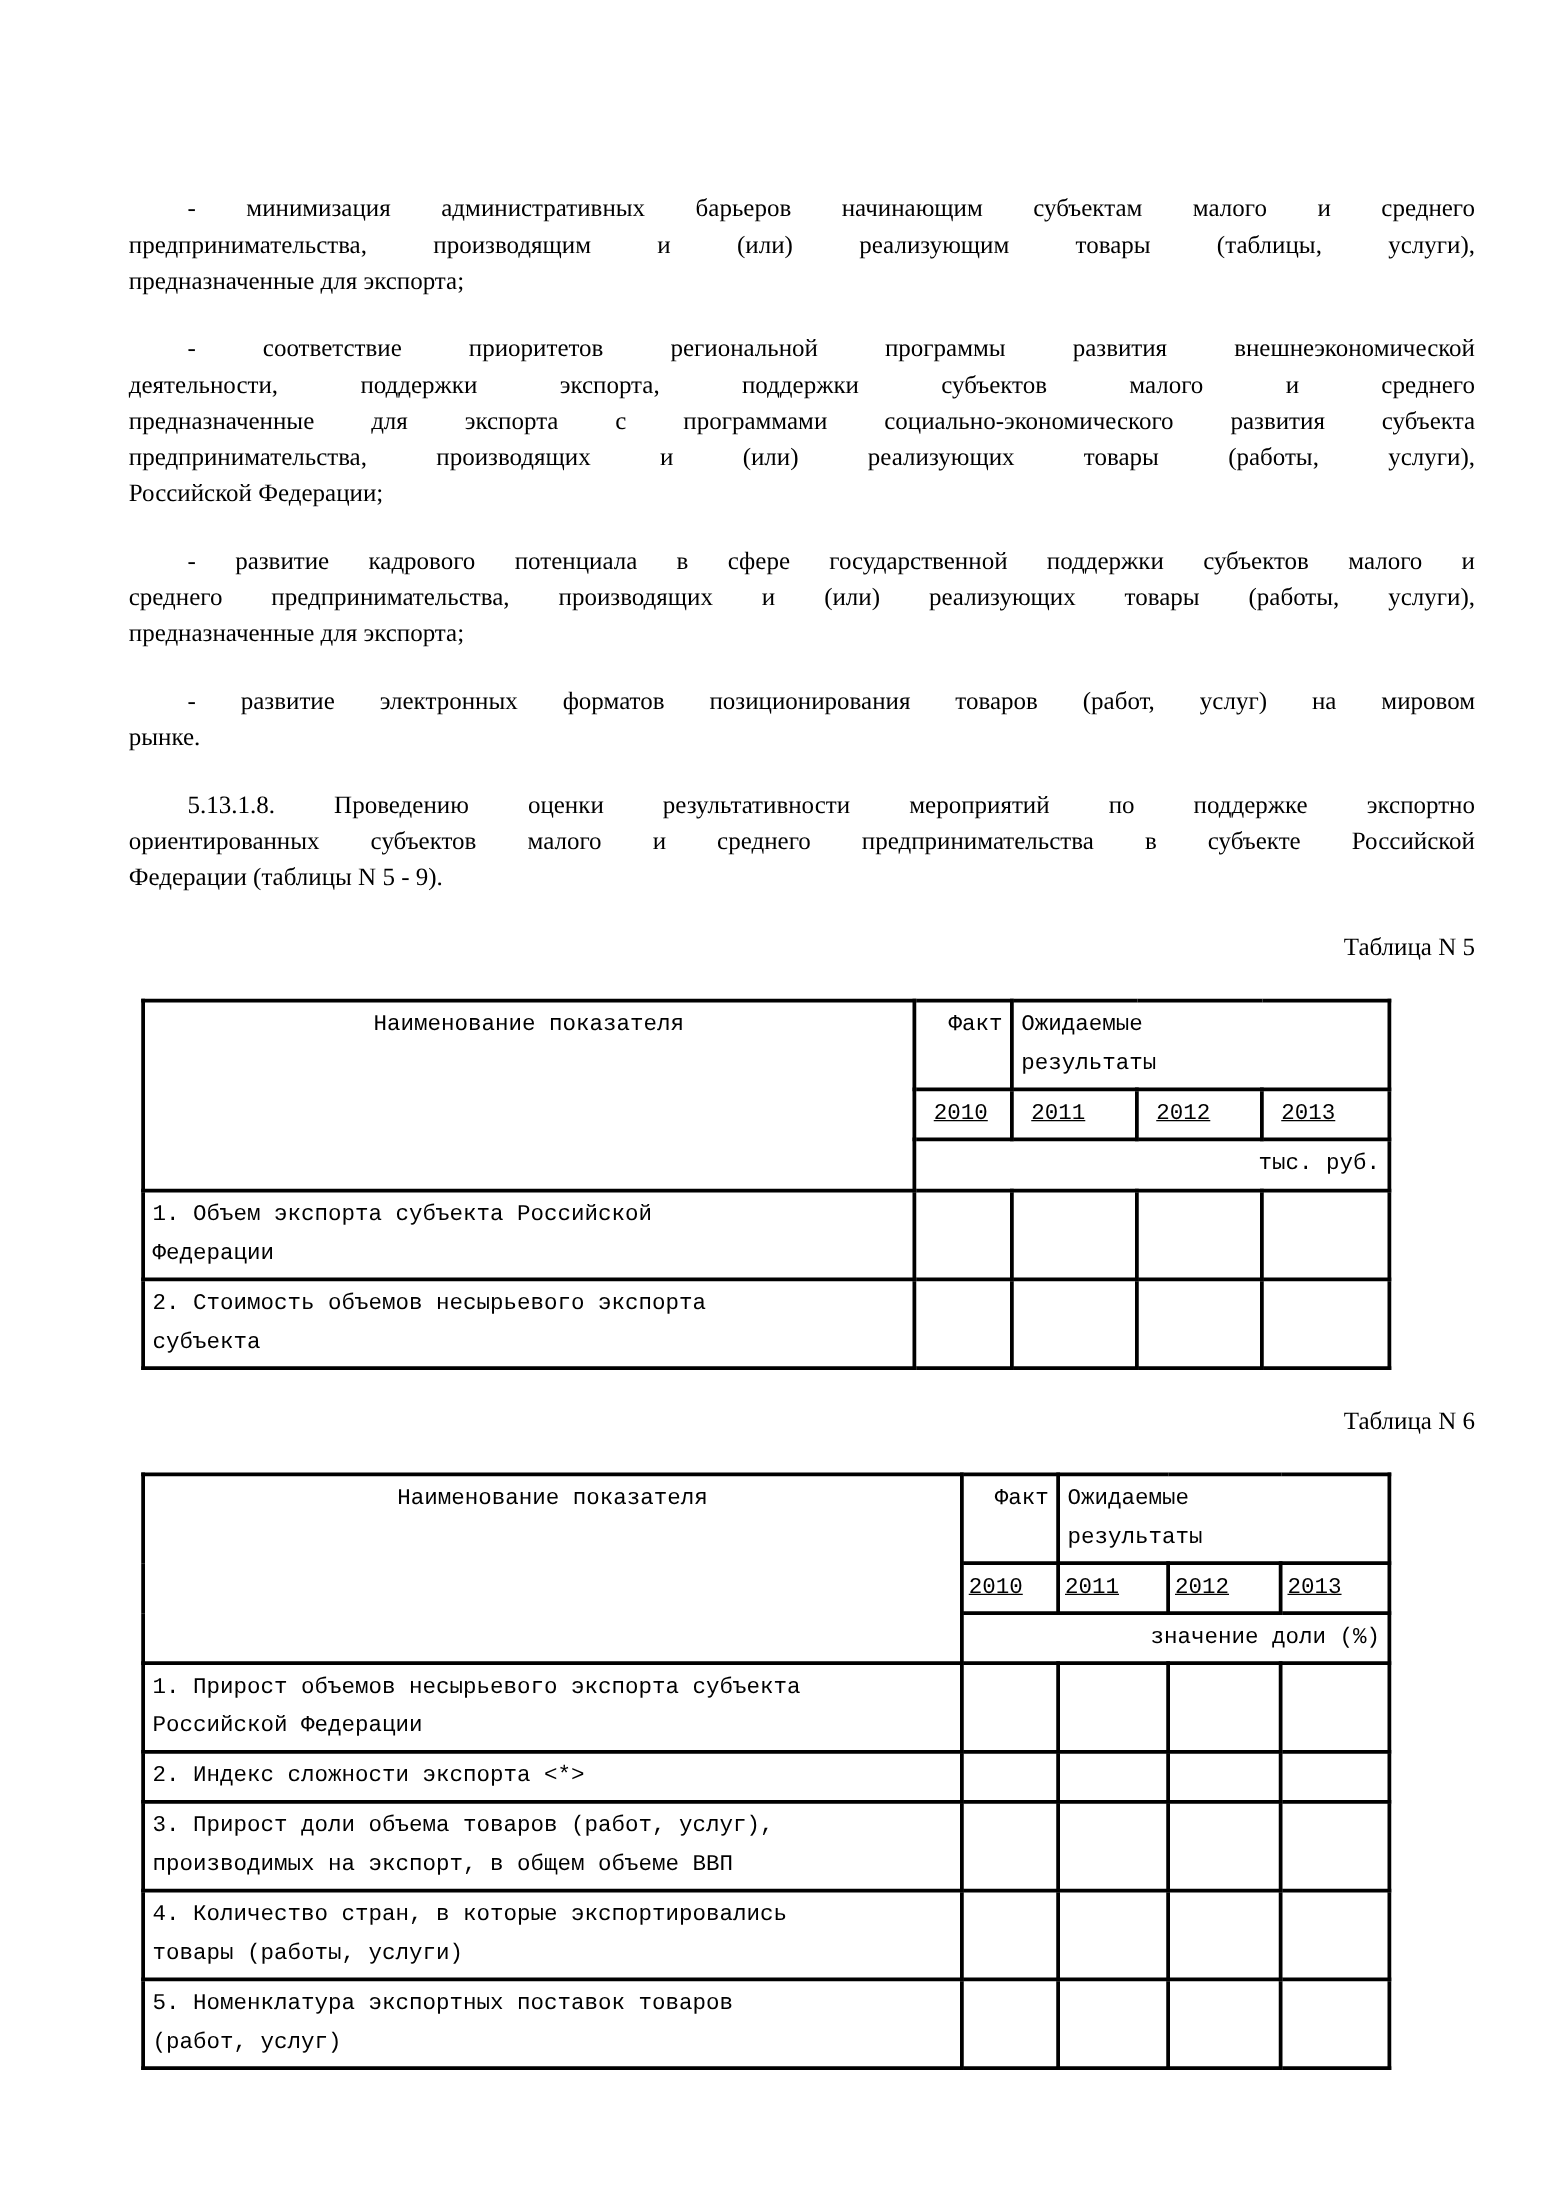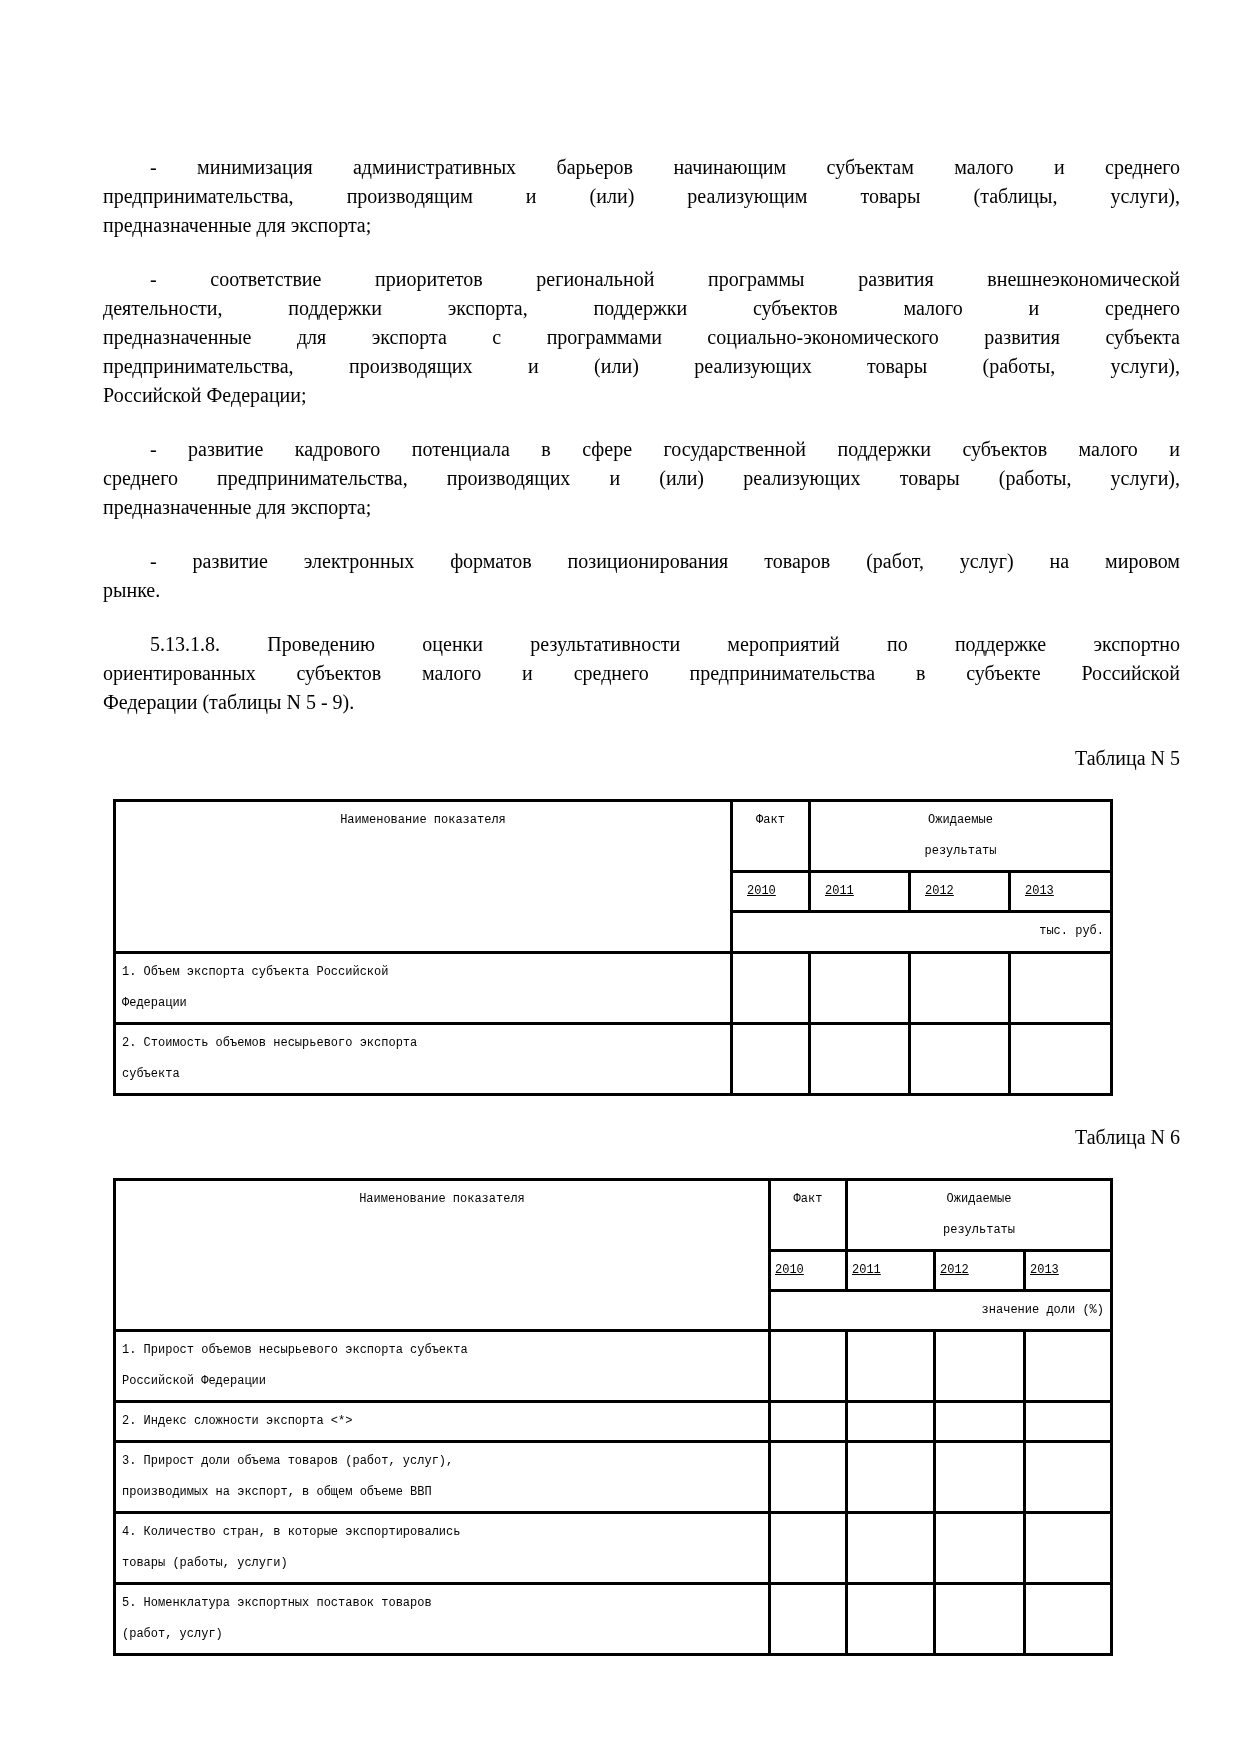--- a/index.html
+++ b/index.html
@@ -20,34 +20,34 @@
   .line.last { text-align-last: left; }
 
   .tbl-caption { text-align: right; margin: 27px 0 26px 0; }
 
   table.doc {
     border-collapse: collapse;
     table-layout: fixed;
     width: 997px;
     margin-left: 10px;
     font-family: "Liberation Mono", "DejaVu Sans Mono", monospace;
-    font-size: 12px;
+    font-size: 18px;
     line-height: 31px;
     color: #000;
   }
   table.doc td {
     border: 3px solid #000;
     vertical-align: top;
     padding: 3px 6px;
     white-space: pre-line;
     overflow: hidden;
   }
   td.th-name  { text-align: center; padding-top: 9px; }
-  td.th-fact  { text-align: center;  padding-top: 9px; }
-  td.th-exp   { text-align: center; padding-top: 9px; }
+  td.th-fact  { text-align: right;  padding-top: 9px; }
+  td.th-exp   { padding-top: 9px; }
   td.th-unit  { text-align: right; vertical-align: middle; padding-top: 0; padding-bottom: 0; }
   td.year     { text-align: left; text-decoration: underline; }
   .t5 td.year { padding-left: 14px; }
   .t6 td.year { padding-left: 4px; }
   td.row-label { text-align: left; }
   td.val { padding: 0; }
 
   .t5 tr.r-head  { height: 65px; }
   .t5 tr.r-years { height: 38px; }
   .t5 tr.r-unit  { height: 41px; }

